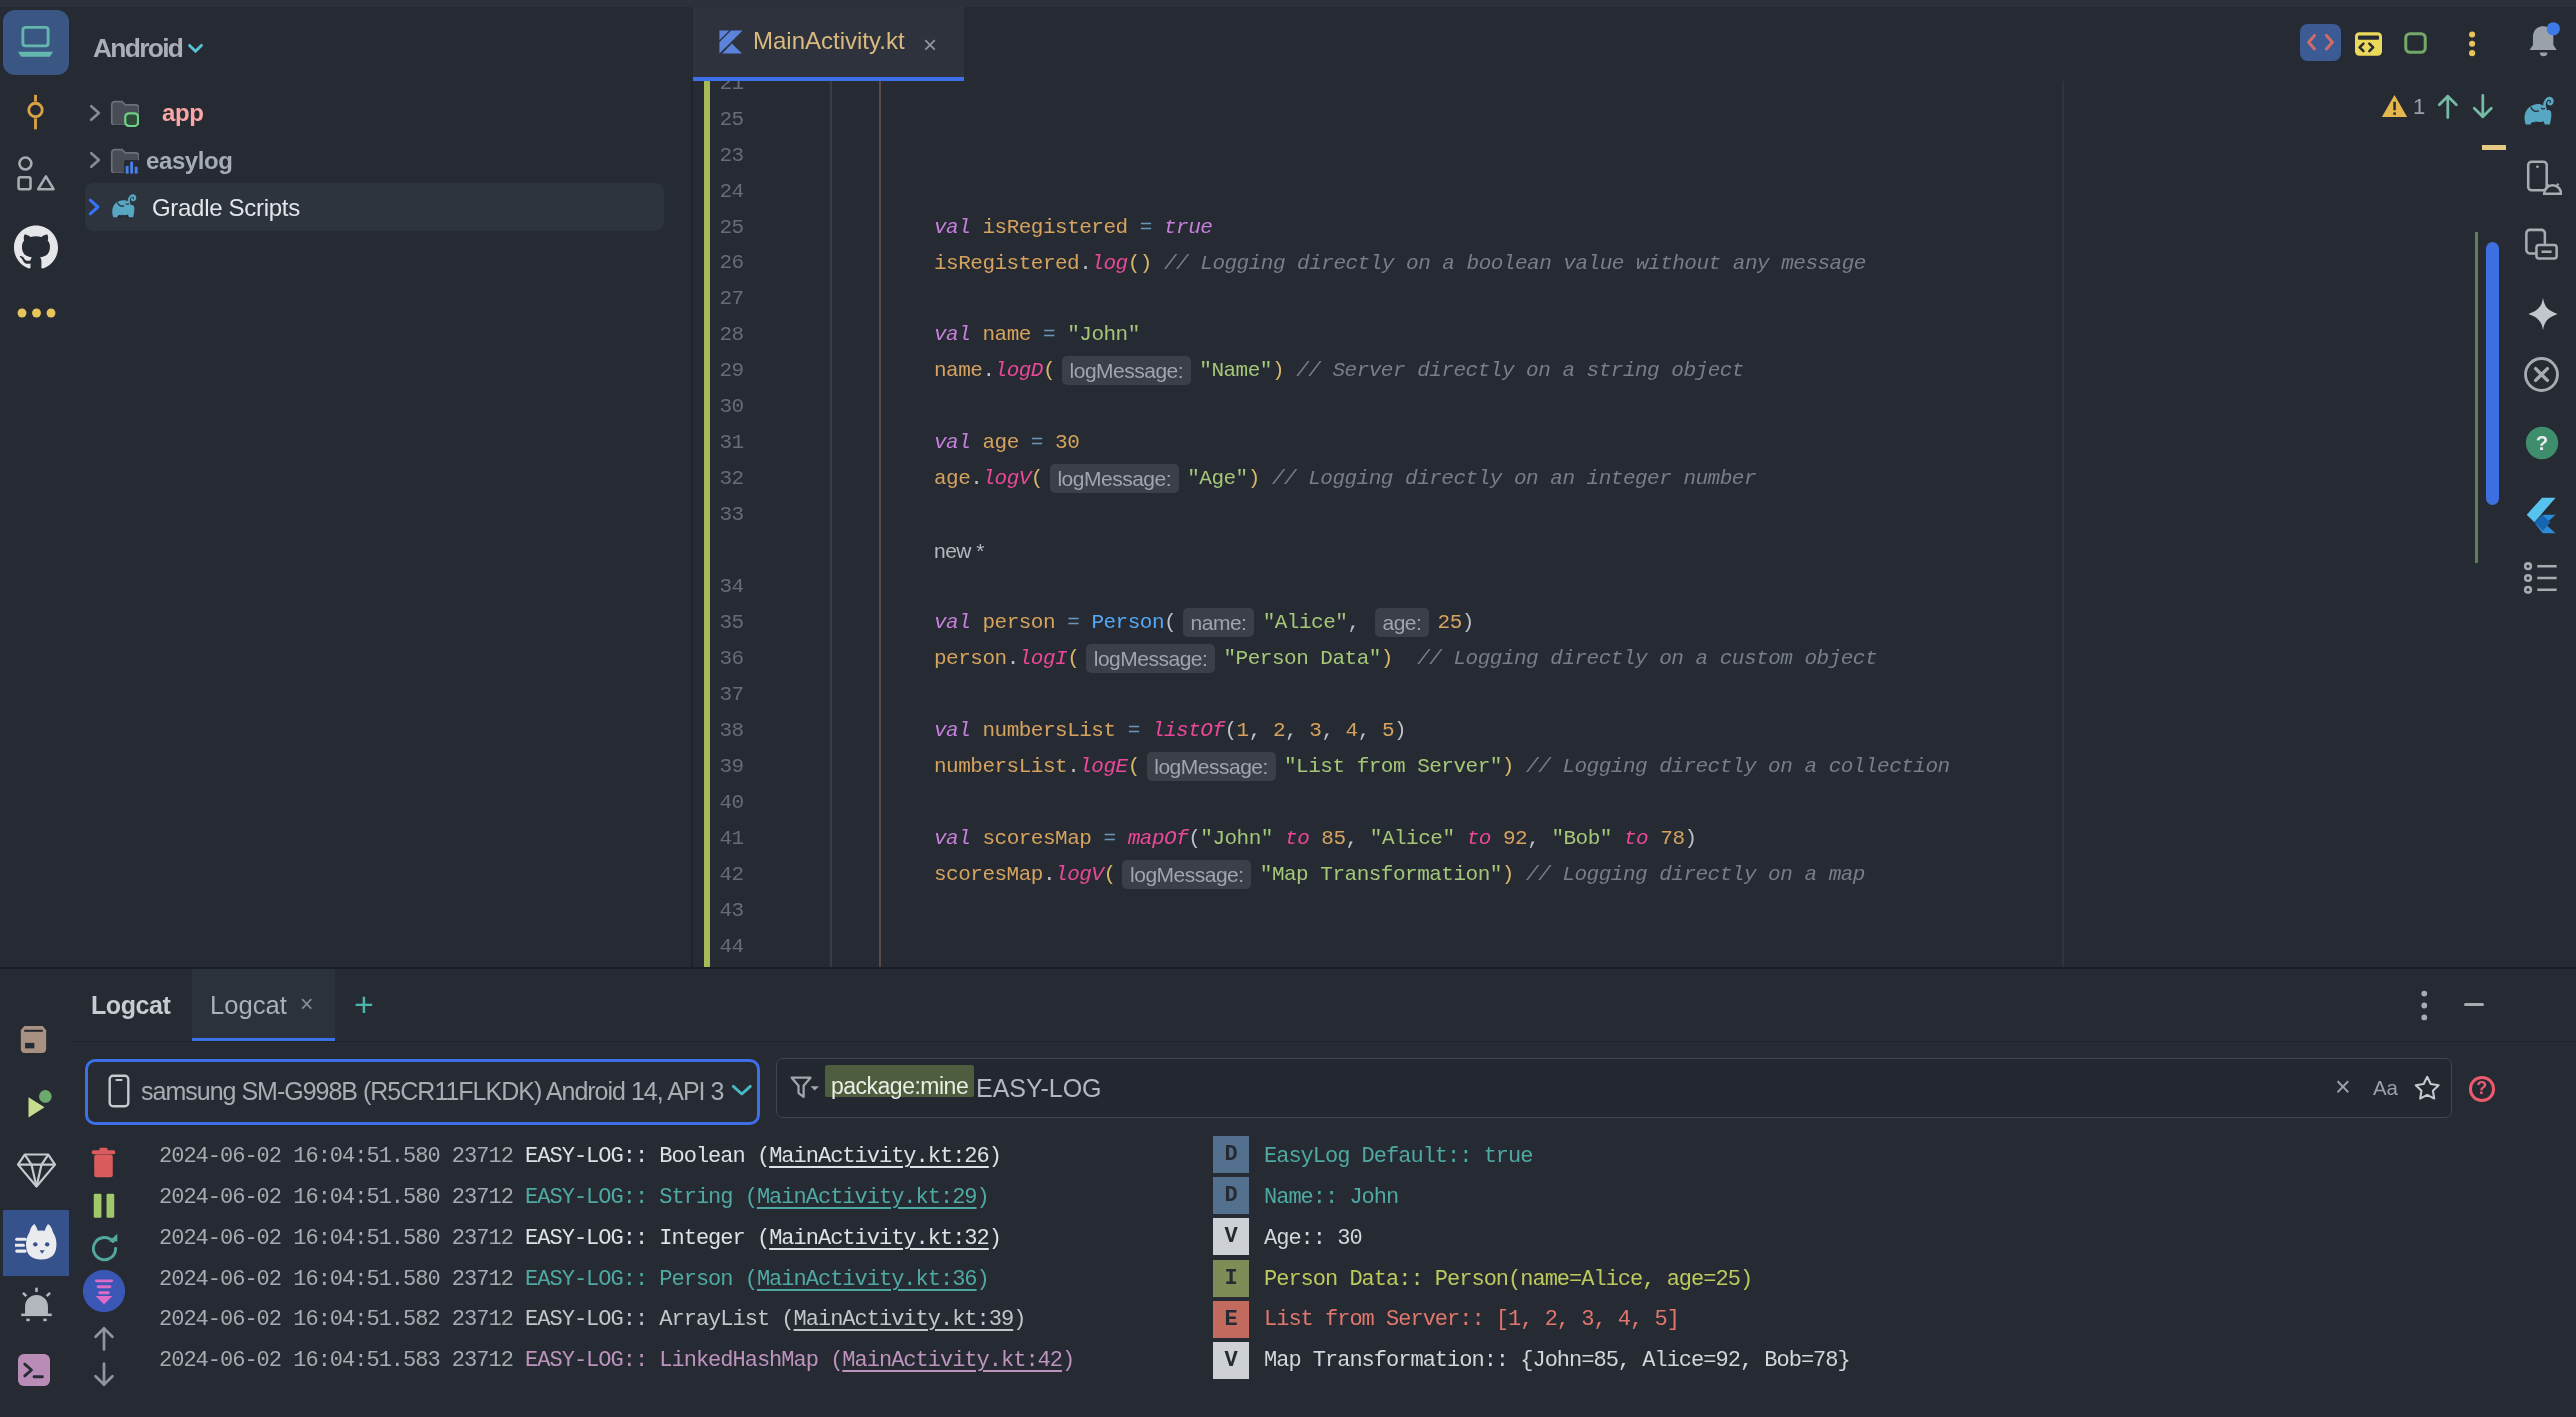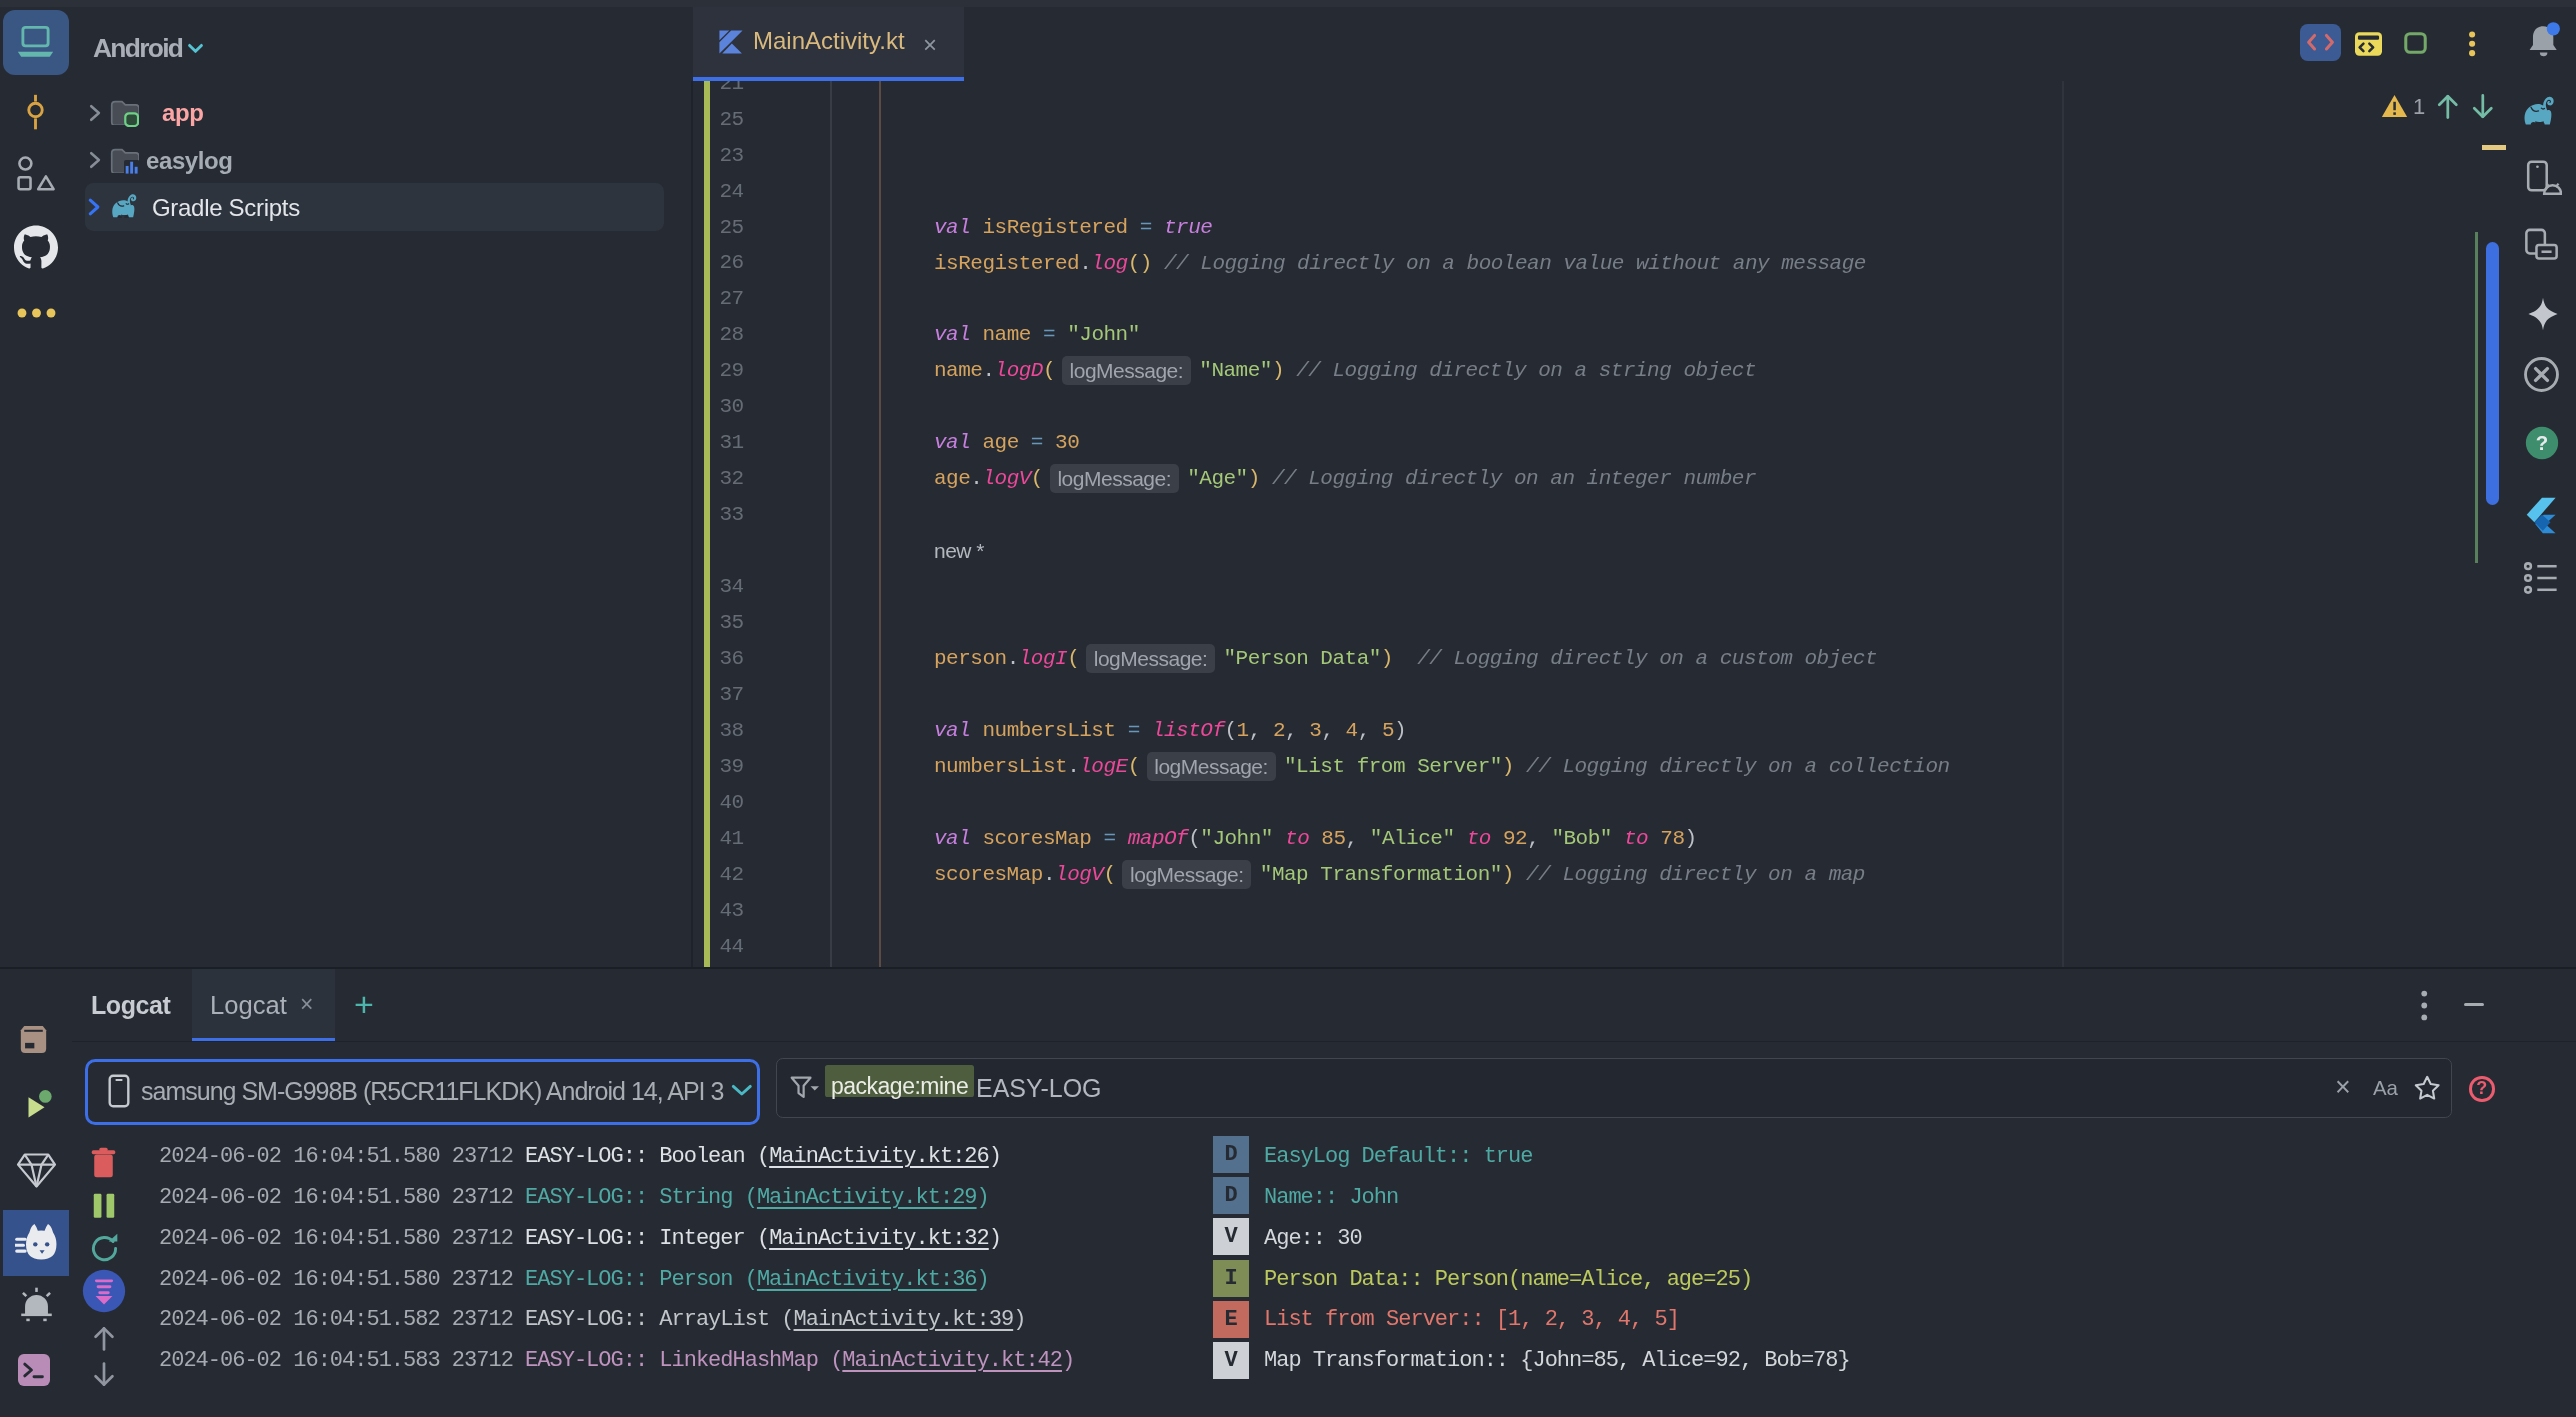--- a/index.html
+++ b/index.html
@@ -170,24 +170,25 @@
 <div class="ln" style="top:702px">40</div>
 <div class="ln" style="top:738px">41</div>
 <div class="ln" style="top:774px">42</div>
 <div class="ln" style="top:810px">43</div>
 <div class="ln" style="top:846px">44</div>
 </div>
 <div id="code" style="position:absolute;left:0;top:2.1px;width:100%;height:100%;">
 <div class="cl" style="top:127px"><span class="kw">val</span> <span class="v">isRegistered</span> <span class="op">=</span> <span class="kw">true</span></div>
 <div class="cl" style="top:163px"><span class="v">isRegistered</span><span class="pl">.</span><span class="fn">log</span><span class="par">()</span> <span class="cm">// Logging directly on a boolean value without any message</span></div>
 <div class="cl" style="top:234px"><span class="kw">val</span> <span class="v">name</span> <span class="op">=</span> <span class="str">"John"</span></div>
-<div class="cl" style="top:270px"><span class="v">name</span><span class="pl">.</span><span class="fn">logD</span><span class="par">(</span><span class="pill">logMessage:</span><span class="str">"Name"</span><span class="par">)</span> <span class="cm">// Logging directly on a string object</span></div>
+<div class="cl" style="top:270px"><span class="v">name</span><span class="pl">.</span><span class="fn">logD</span><span class="par">(</span><span class="pill">logMessage:</span><span class="str">"Name"</span><span class="par">)</span> <span class="cm">// Server directly on a string object</span></div>
 <div class="cl" style="top:342px"><span class="kw">val</span> <span class="v">age</span> <span class="op">=</span> <span class="v">30</span></div>
 <div class="cl" style="top:378px"><span class="v">age</span><span class="pl">.</span><span class="fn">logV</span><span class="par">(</span><span class="pill">logMessage:</span><span class="str">"Age"</span><span class="par">)</span> <span class="cm">// Logging directly on an integer number</span></div>
 <div class="cl" style="top:450px;font-family:'Liberation Sans',sans-serif;font-size:21px;color:#B3B8BF;">new *</div>
+<div class="cl" style="top:522px"><span class="kw">val</span> <span class="v">person</span> <span class="op">=</span> <span class="fnc">Person</span><span class="pl">(</span><span class="pill">name:</span><span class="str">"Alice"</span><span class="pl">,</span><span class="pill" style="margin-left:15.3px;">age:</span><span class="v">25</span><span class="pl">)</span></div>
 <div class="cl" style="top:558px"><span class="v">person</span><span class="pl">.</span><span class="fn">logI</span><span class="par">(</span><span class="pill">logMessage:</span><span class="str">"Person Data"</span><span class="par">)</span>  <span class="cm">// Logging directly on a custom object</span></div>
 <div class="cl" style="top:630px"><span class="kw">val</span> <span class="v">numbersList</span> <span class="op">=</span> <span class="fn">listOf</span><span class="pl">(</span><span class="v">1</span><span class="pl">,</span> <span class="v">2</span><span class="pl">,</span> <span class="v">3</span><span class="pl">,</span> <span class="v">4</span><span class="pl">,</span> <span class="v">5</span><span class="pl">)</span></div>
 <div class="cl" style="top:666px"><span class="v">numbersList</span><span class="pl">.</span><span class="fn">logE</span><span class="par">(</span><span class="pill">logMessage:</span><span class="str">"List from Server"</span><span class="par">)</span> <span class="cm">// Logging directly on a collection</span></div>
 <div class="cl" style="top:738px"><span class="kw">val</span> <span class="v">scoresMap</span> <span class="op">=</span> <span class="fn">mapOf</span><span class="pl">(</span><span class="str">"John"</span> <span class="fn">to</span> <span class="v">85</span><span class="pl">,</span> <span class="str">"Alice"</span> <span class="fn">to</span> <span class="v">92</span><span class="pl">,</span> <span class="str">"Bob"</span> <span class="fn">to</span> <span class="v">78</span><span class="pl">)</span></div>
 <div class="cl" style="top:774px"><span class="v">scoresMap</span><span class="pl">.</span><span class="fn">logV</span><span class="par">(</span><span class="pill">logMessage:</span><span class="str">"Map Transformation"</span><span class="par">)</span> <span class="cm">// Logging directly on a map</span></div>
 </div>
 </div>
 
 <div class="abs" id="ic-warn" style="left:2381px;top:94px;"><svg width="27" height="24" viewBox="0 0 32 28">
 <path d="M16 1 L31 27 H1 Z" fill="#E5B84E"></path>

